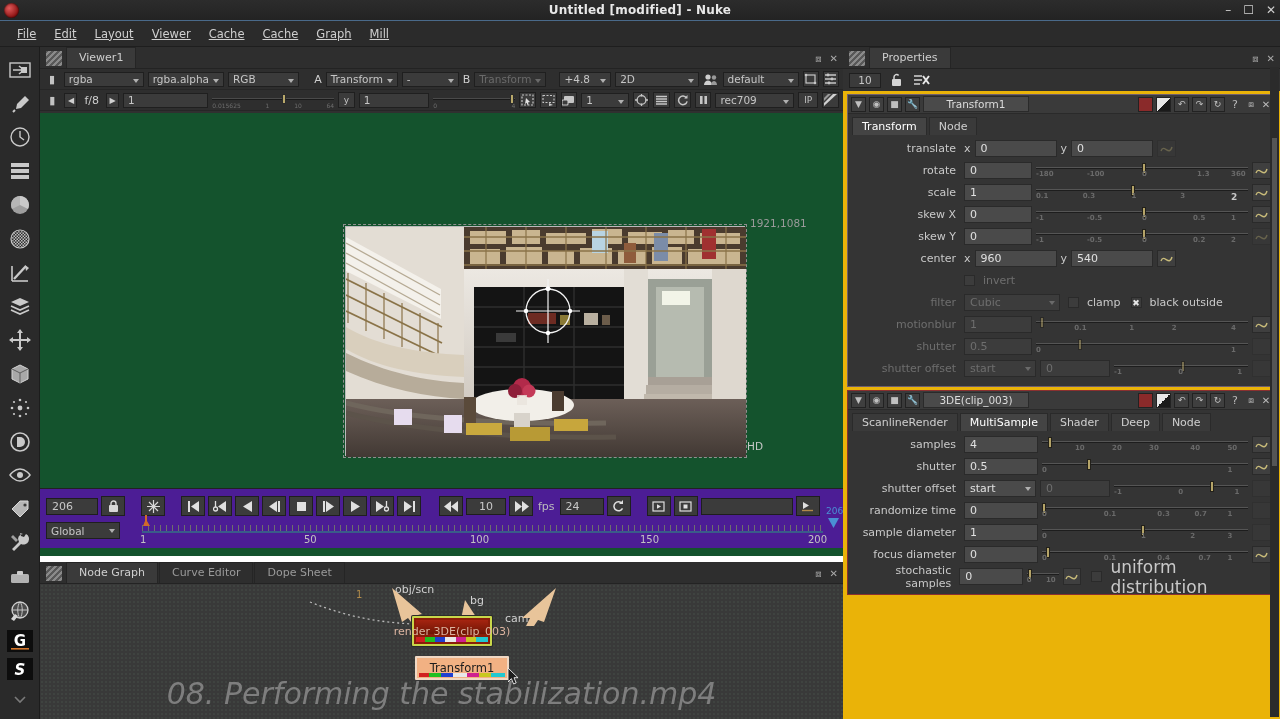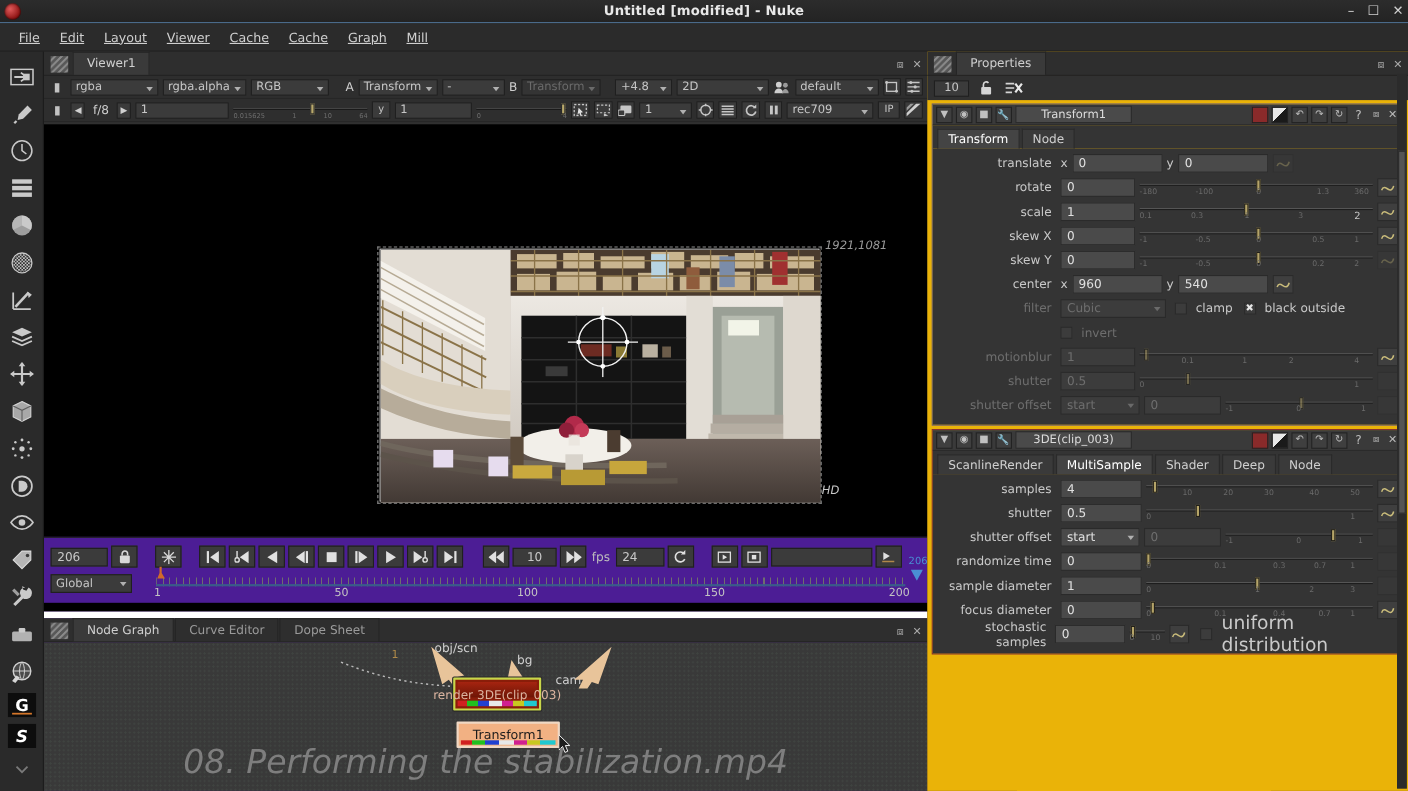--- a/index.html
+++ b/index.html
@@ -76,21 +76,21 @@
   .plainicon{ width:18px;height:16px; display:flex;align-items:center;justify-content:center; color:#c2c2c2; }
   .arrowbtn{ width:14px;height:15px;background:#3b3b3b;border:1px solid #1f1f1f;
      display:flex;align-items:center;justify-content:center;color:#d0d0d0;font-size:8px;}
   .slider{ position:relative; height:15px; flex:1; min-width:40px; }
   .slider .trk{ position:absolute; left:0;right:0; top:5px; height:2px; background:#1a1a1a; border-top:1px solid #4a4a4a; }
   .slider .hnd{ position:absolute; top:1px; width:4px;height:10px; background:#b9a96b; border:1px solid #2a2a2a; }
   .slider .ticks{ position:absolute; left:0;right:0; bottom:-1px; font-size:6px; color:#6d6d6d;
      display:flex; justify-content:space-between; }
 
   
-  .viewer{ position:absolute; left:0; right:0; top:66px; bottom:0; background:#000000; overflow:hidden;font-style:italic; }
+  .viewer{ position:absolute; left:0; right:0; top:66px; bottom:0; background:#14532d; overflow:hidden; }
   .v-img{ position:absolute; left:305px; top:113px; width:400px; height:230px;
      border:1px solid #b9b9b9; }
   .v-bbox{ position:absolute; left:303px; top:111px; width:404px; height:234px;
      border:1px dashed #8f8f8f; }
   .v-label-tr{ position:absolute; left:710px; top:104px; color:#9a9a9a; font-size:10.5px; }
   .v-label-br{ position:absolute; left:707px; top:327px; color:#c9c9c9; font-size:10.5px; }
 
   
   .twidget{ position:absolute; left:170px; top:52px; width:64px; height:64px; pointer-events:none; }
 
@@ -146,21 +146,21 @@
   .krow{ display:flex; align-items:center; height:19px; margin-bottom:3px; gap:4px; }
   .klabel{ width:108px; text-align:right; font-size:11px; color:#c9c9c9; padding-right:4px; }
   .klabel.dim{ color:#6e6e6e; }
   .kfield{ background:#4a4a4a; border:1px solid #2a2a2a; height:17px; color:#e0e0e0;
      font-size:11px; display:flex; align-items:center; padding:0 5px; }
   .kfield.dim{ background:#3c3c3c; color:#6e6e6e; }
   .kslider{ position:relative; flex:1; height:17px; }
   .kslider .trk{ position:absolute; left:0; right:0; top:5px; height:2px;
      background:#1d1d1d; border-top:1px solid #555; }
   .kslider .hnd{ position:absolute; top:1px; width:4px; height:11px; background:#b5a468; border:1px solid #22201a; }
-  .kslider .tk{ position:absolute; top:8px; font-size:7px; color:#6a6a6a; }
+  .kslider .tk{ position:absolute; top:8px; font-size:7px; color:#6a6a6a;font-weight:bold; }
   .anim{ width:19px;height:17px; border:1px solid #2a2a2a; background:#3f3f3f;
      display:flex;align-items:center;justify-content:center; }
   .anim.dim{ opacity:.35; }
   .chk{ width:11px;height:11px; border:1px solid #2a2a2a; background:#3c3c3c;
      display:inline-flex;align-items:center;justify-content:center; font-size:9px; color:#e6e6e6; }
   .scrollv{ position:absolute; right:1px; top:20px; bottom:2px; width:9px; background:#2b2b2b; }
   .scrollv .thumb{ position:absolute; left:1px; right:1px; background:#555; border:1px solid #2a2a2a; }
   .cursor{ position:absolute; width:12px; height:18px; pointer-events:none; }
 </style>
 </head>
@@ -957,32 +957,32 @@
           <span style="font-size:11px;color:#c9c9c9">y</span>
           <div class="kfield" style="width:82px">540</div>
           <div class="anim">
               <svg width="13" height="11" viewBox="0 0 13 11">
                 <path d="M1 8c3-8 8 6 11-4" stroke="#c8bb7a" stroke-width="1.4" fill="none"></path>
               </svg>
             </div>
         </div>
 
         <div class="krow">
+          <div class="klabel"></div>
+          <span class="chk"></span>
+          <span style="font-size:11px;color:#6e6e6e;margin-left:4px">invert</span>
+        </div>
+
+        <div class="krow">
           <div class="klabel dim">filter</div>
           <div class="kfield dim sel" style="width:96px">Cubic</div>
           <span class="chk" style="margin-left:4px"></span>
           <span style="font-size:11px;color:#c9c9c9;margin:0 6px 0 4px">clamp</span>
           <span class="chk">✖</span>
           <span style="font-size:11px;color:#c9c9c9;margin-left:4px">black outside</span>
-        </div>
-
-        <div class="krow">
-          <div class="klabel"></div>
-          <span class="chk"></span>
-          <span style="font-size:11px;color:#6e6e6e;margin-left:4px">invert</span>
         </div>
 
         <div class="krow">
           <div class="klabel dim">motionblur</div>
           <div class="kfield dim" style="width:68px">1</div>
           <div class="kslider">
             <div class="trk"></div>
               <div class="hnd" style="left:2%;opacity:.5"></div>
             <div class="tk" style="left:18%">0.1</div>
             <div class="tk" style="left:44%">1</div>

